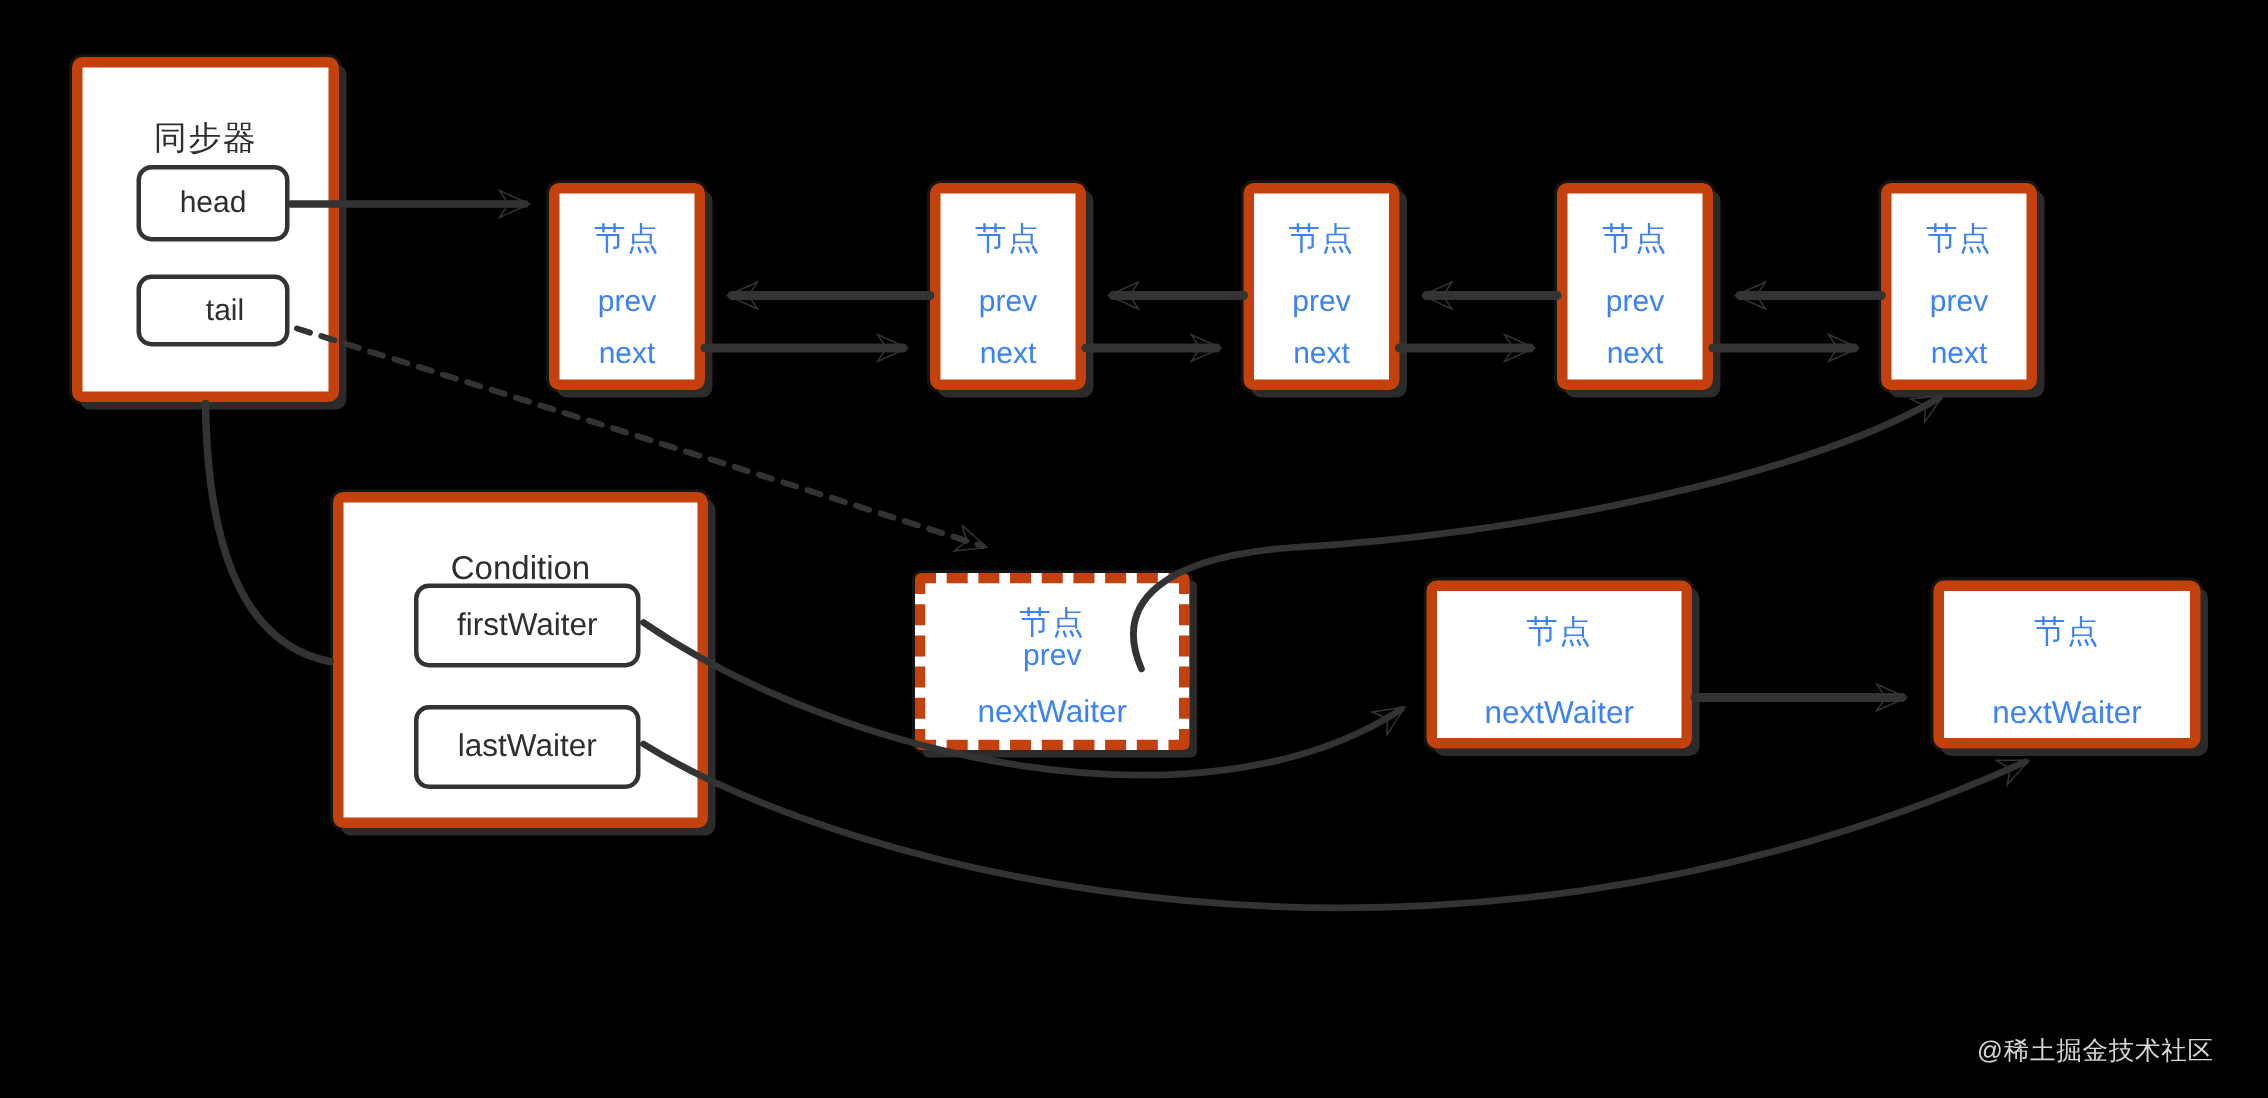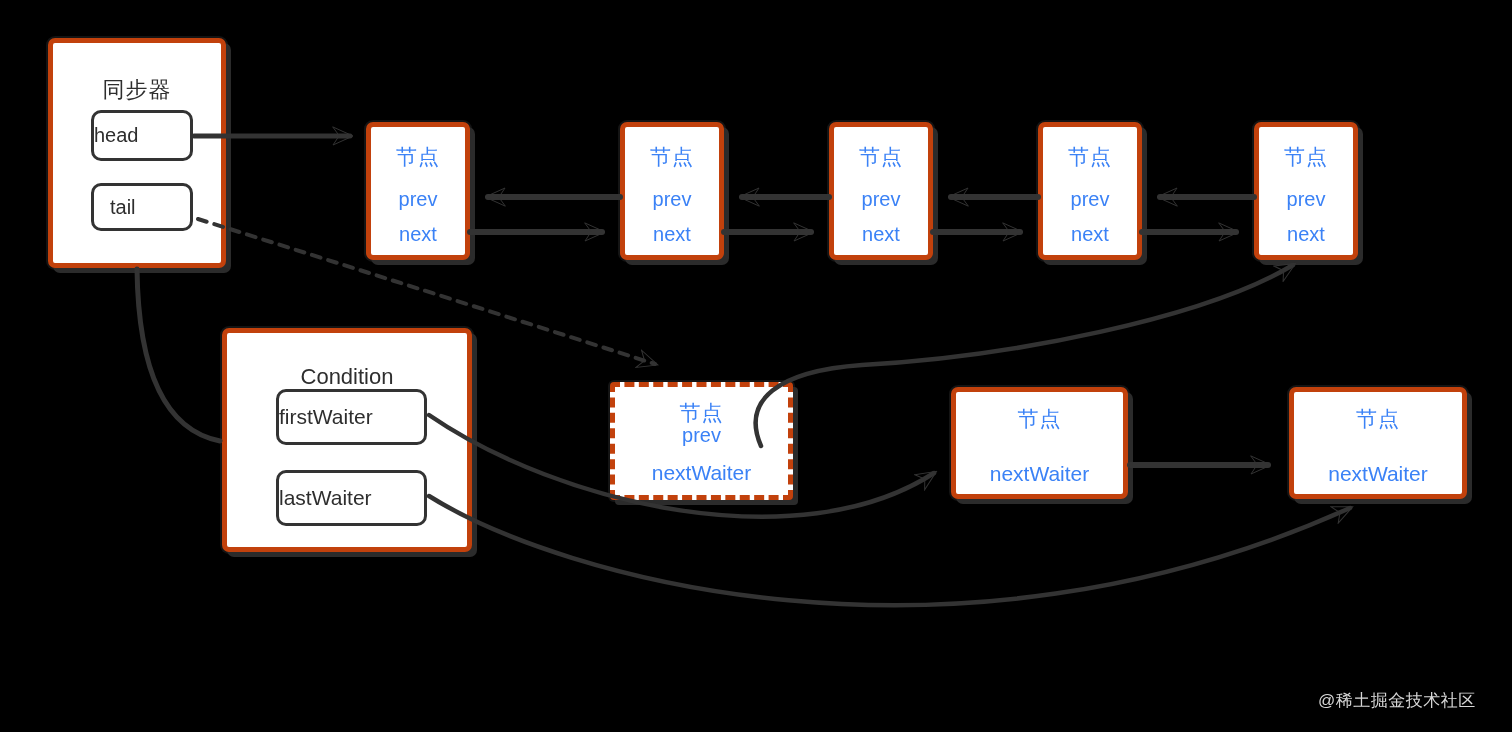--- a/index.html
+++ b/index.html
@@ -3,28 +3,28 @@
 <meta charset="utf-8">
 <style>
   html,body{margin:0;padding:0;background:#000;}
   .stage{
     position:relative;width:1512px;height:732px;background:#000000;
     overflow:hidden;
     font-family:"Liberation Sans","DejaVu Sans",sans-serif;
     color:#2e2e2e;
   }
   .box{
-    position:absolute;background:#ffffff;border:5px solid #c2410c;
+    position:absolute;background:#ffffff;border:7px solid #c2410c;
     border-radius:7px;box-sizing:border-box;
     box-shadow:5px 5px 0 #2b2b2b, 0 0 0 2px rgba(80,80,80,.25);
   }
   .ibox{
     position:absolute;background:#ffffff;border:3px solid #333333;
     border-radius:10px;box-sizing:border-box;
-    display:flex;align-items:center;justify-content:flex-start;
+    display:flex;align-items:center;justify-content:center;
     font-size:20px;font-weight:500;color:#2e2e2e;
   }
   .frame-title{
     position:absolute;left:0;width:100%;text-align:center;
     font-size:22px;font-weight:500;color:#2e2e2e;
   }
   .t{position:absolute;left:0;width:100%;text-align:center;color:#3b82f6;}
   
   .sync-frame{left:48px;top:38px;width:178px;height:230px;}
   .sync-title{top:32px;letter-spacing:1px;}

